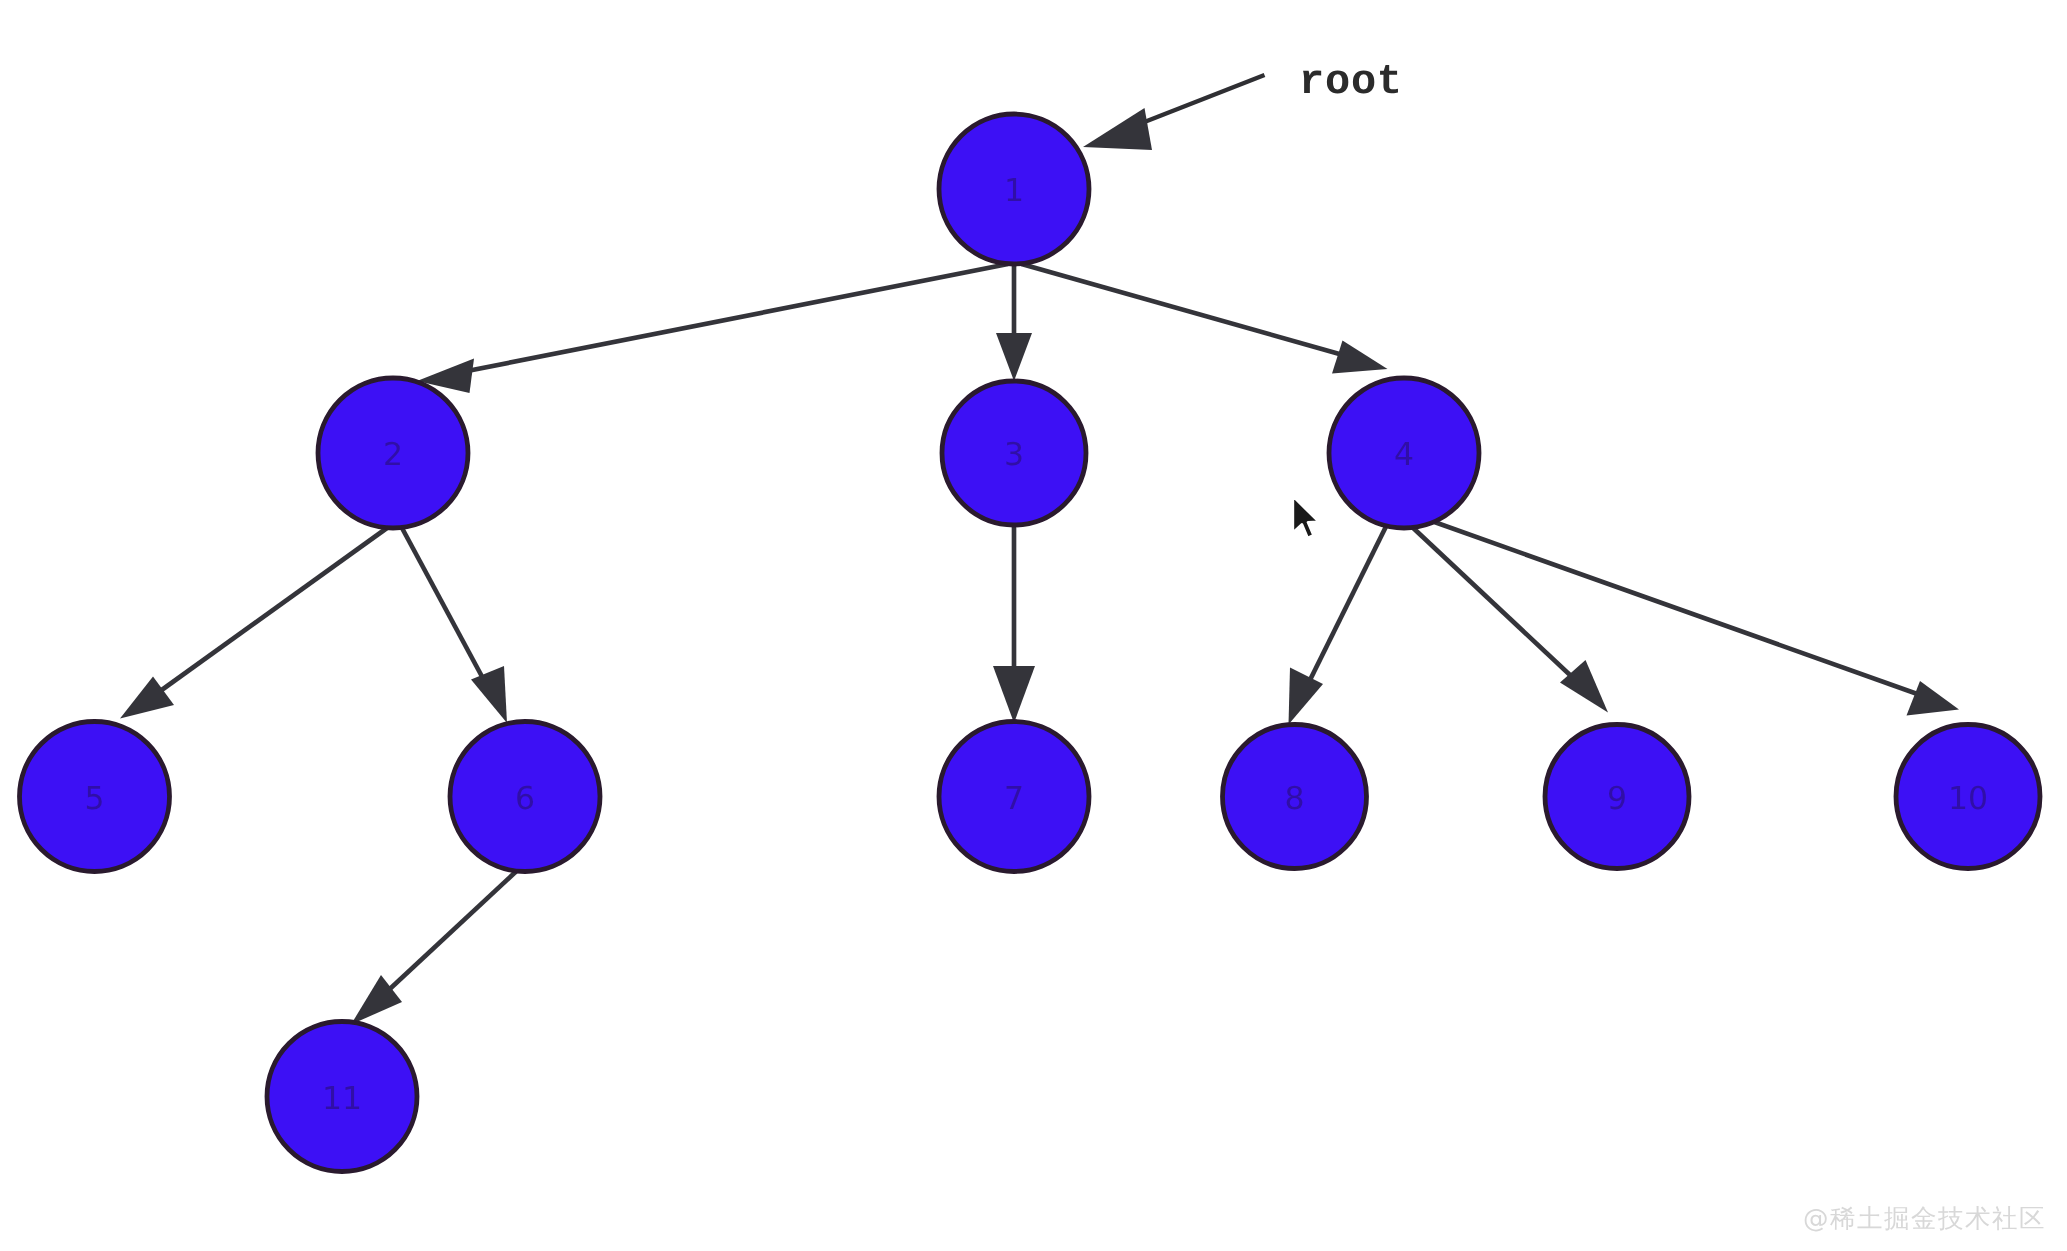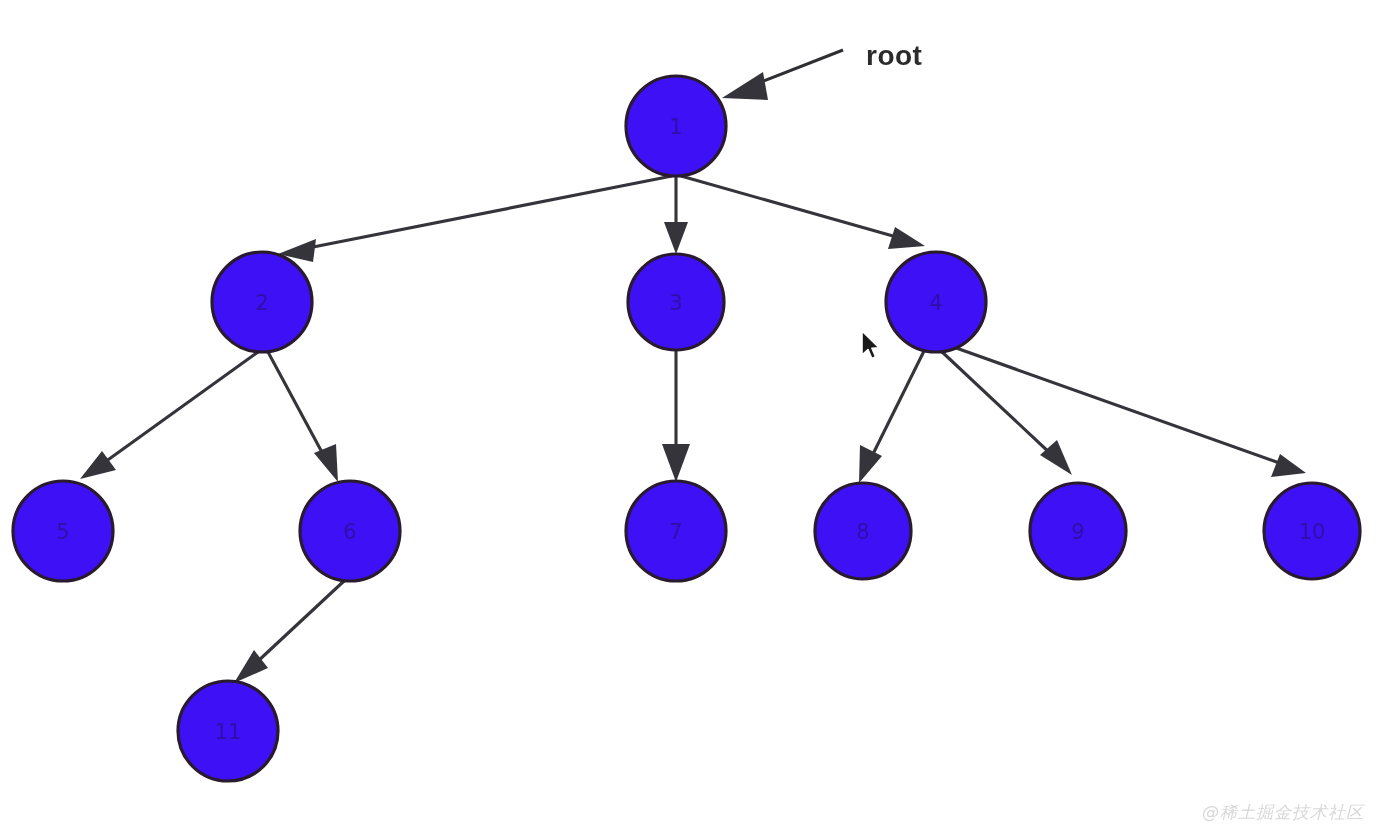--- a/index.html
+++ b/index.html
@@ -48,39 +48,38 @@
   }
   .root-annotation-line {
     stroke: #2f2f33;
     stroke-width: 3.0;
     fill: none;
   }
   #root-label {
     position: absolute;
     left: 866px;
     top: 40px;
-    font-family: Liberation Sans, sans-serif;
+    font-family: Liberation Mono, monospace;
     font-size: 28px;
     font-weight: bold;
     color: #2b2b2b;
     letter-spacing: 0.5px;
     white-space: nowrap;
     text-align: center;
   }
   #watermark {
     position: absolute;
     right: 14px;
     bottom: 10px;
     font-family: "DejaVu Sans", sans-serif;
     font-size: 17px;
     color: #d8d8d8;
     letter-spacing: 1px;
     white-space: nowrap;
     user-select: none;
-    font-style: italic;
   }
   #mouse-cursor {
     position: absolute;
     left: 858px;
     top: 329px;
     width: 24px;
     height: 34px;
     pointer-events: none;
   }
 </style>

